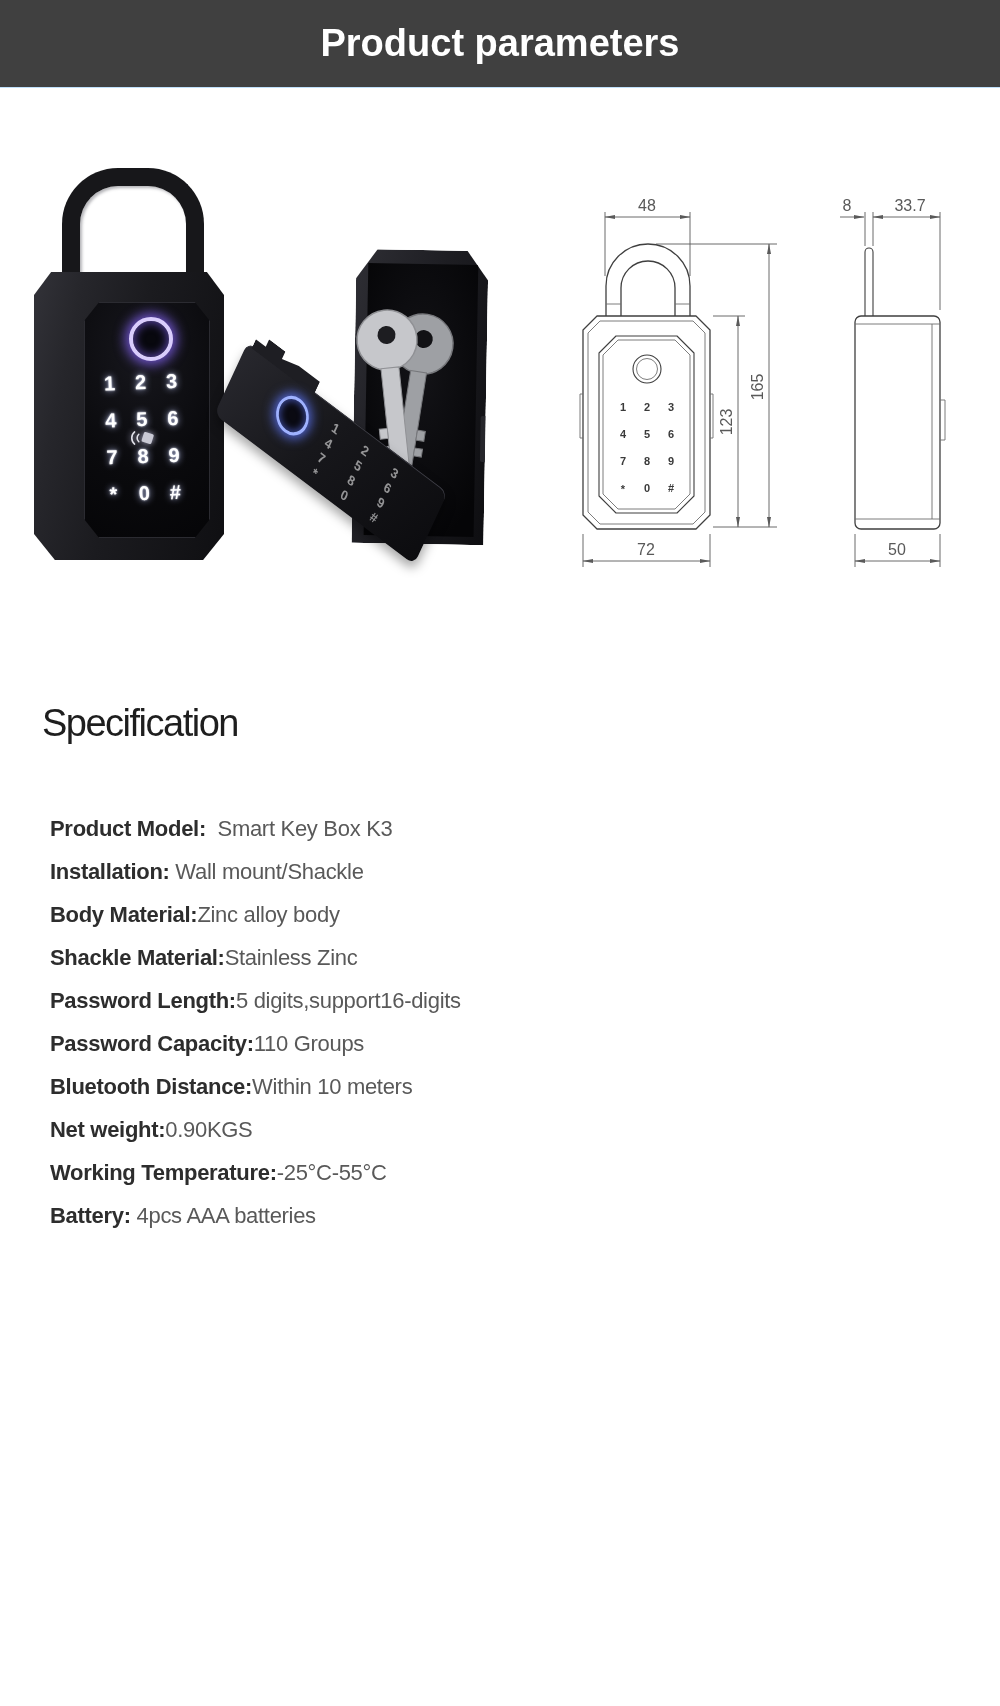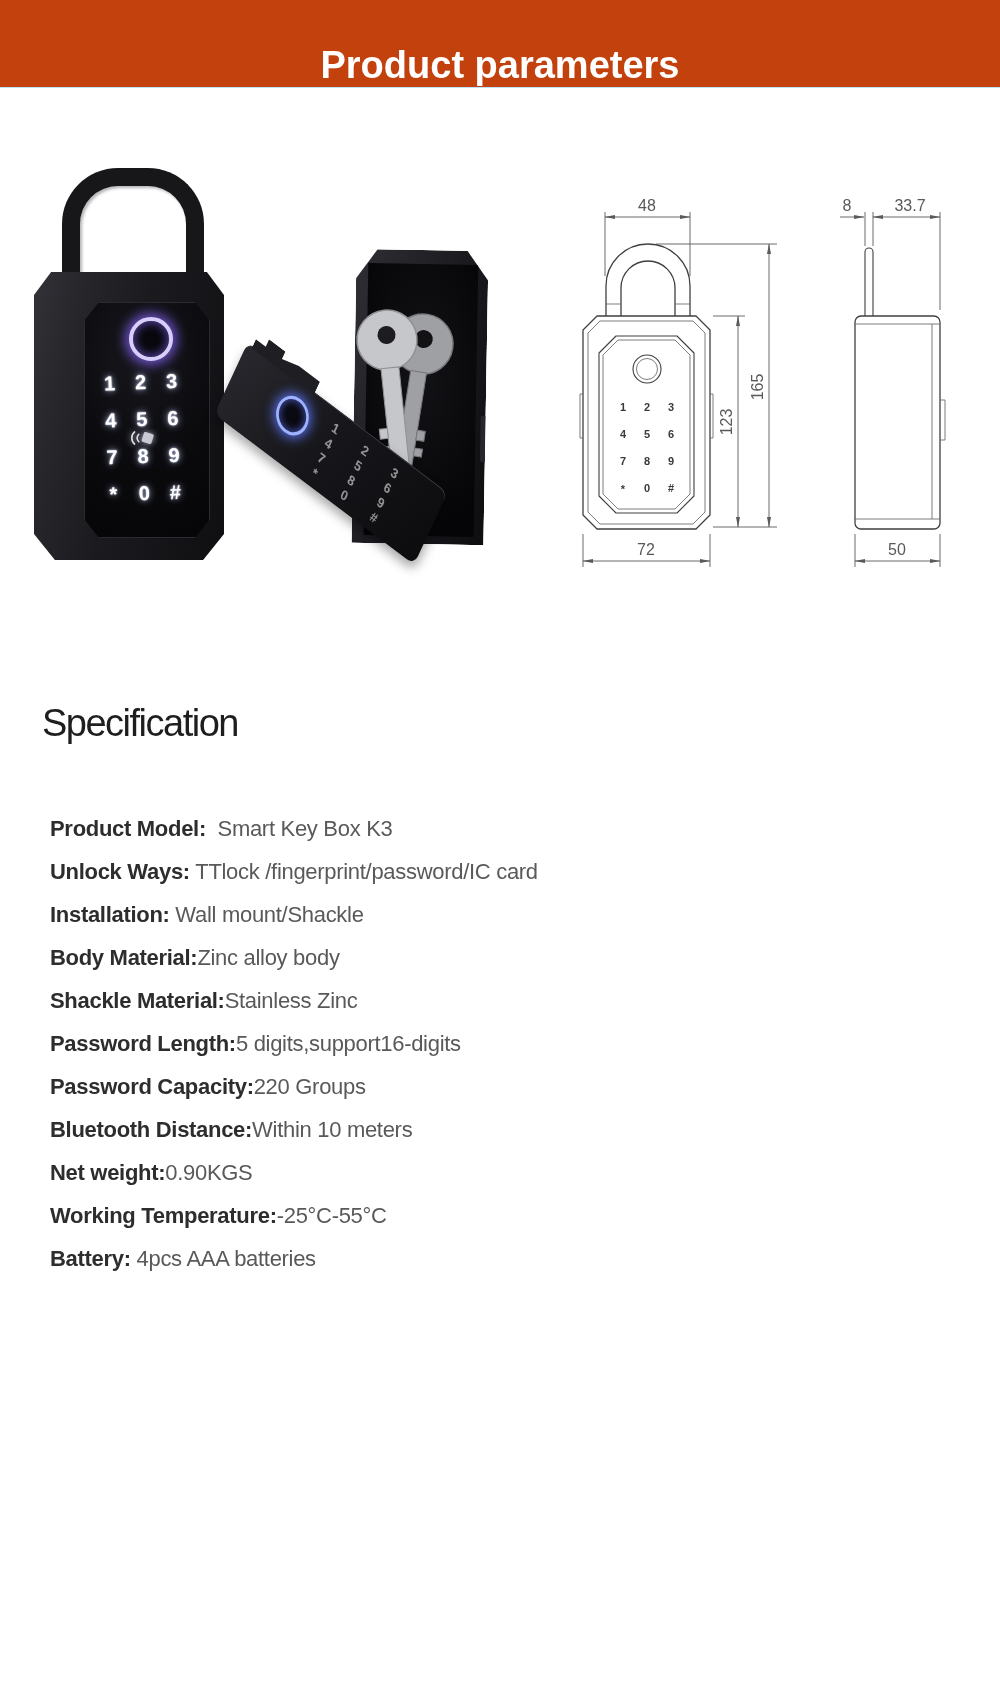--- a/index.html
+++ b/index.html
@@ -1,21 +1,21 @@
 <!DOCTYPE html>
 <html><head>
 <meta charset="utf-8">
 <style>
   html,body{margin:0;padding:0;background:#fff;}
   #page{position:relative;width:1000px;height:1706px;margin:0 auto;background:#ffffff;
         overflow:hidden;font-family:"Liberation Sans",sans-serif;}
 
   
-  .header{position:absolute;left:0;top:0;width:1000px;height:87px;background:#c2410c;
-          border-bottom:1px solid #bfe0fb;display:flex;align-items:flex-end;justify-content:center;}
+  .header{position:absolute;left:0;top:0;width:1000px;height:87px;background:#404040;
+          border-bottom:1px solid #bfe0fb;display:flex;align-items:center;justify-content:center;}
   .header h1{margin:0;color:#fff;font-size:38px;font-weight:bold;letter-spacing:0;}
 
   
   .photo-closed{position:absolute;left:18px;top:158px;width:222px;height:420px;}
   .shackle{position:absolute;left:44px;top:10px;width:106px;height:132px;
            border:18px solid #17171a;border-bottom:none;border-radius:56px 56px 0 0;
            box-shadow:inset 2px 2px 3px rgba(90,90,100,.45);}
   .box-body{position:absolute;left:16px;top:114px;width:190px;height:288px;
             background:linear-gradient(102deg,#323238 0%,#26262b 20%,#1b1b1f 48%,#0f0f12 100%);
             clip-path:polygon(9% 0,91% 0,100% 8%,100% 91%,89% 100%,11% 100%,0 91%,0 8%);}
@@ -229,25 +229,24 @@
       <line class="dim" x1="335" y1="364" x2="335" y2="397"></line>
       <line class="dim" x1="420" y1="364" x2="420" y2="397"></line>
       <line class="dim" x1="335" y1="391" x2="420" y2="391" marker-start="url(#arr)" marker-end="url(#arr)"></line>
       <text class="dimt" x="377" y="385" text-anchor="middle">50</text>
     </g>
   </svg>
 
   <h2 class="spec-heading">Specification</h2>
   <div class="spec-list">
       <div class="spec-row"><span class="spec-label">Product Model:</span><span class="spec-value">  Smart Key Box K3</span></div>
-      <div class="spec-row"><span class="spec-label">Unlock Ways:</span><span class="spec-value"> TTlock /fingerprint/password/IC card</span></div>
       <div class="spec-row"><span class="spec-label">Installation:</span><span class="spec-value"> Wall mount/Shackle</span></div>
       <div class="spec-row"><span class="spec-label">Body Material:</span><span class="spec-value">Zinc alloy body</span></div>
       <div class="spec-row"><span class="spec-label">Shackle Material:</span><span class="spec-value">Stainless Zinc</span></div>
       <div class="spec-row"><span class="spec-label">Password Length:</span><span class="spec-value">5 digits,support16-digits</span></div>
-      <div class="spec-row"><span class="spec-label">Password Capacity:</span><span class="spec-value">220 Groups</span></div>
+      <div class="spec-row"><span class="spec-label">Password Capacity:</span><span class="spec-value">110 Groups</span></div>
       <div class="spec-row"><span class="spec-label">Bluetooth Distance:</span><span class="spec-value">Within 10 meters</span></div>
       <div class="spec-row"><span class="spec-label">Net weight:</span><span class="spec-value">0.90KGS</span></div>
       <div class="spec-row"><span class="spec-label">Working Temperature:</span><span class="spec-value">-25°C-55°C</span></div>
       <div class="spec-row"><span class="spec-label">Battery:</span><span class="spec-value"> 4pcs AAA batteries</span></div>
     </div>
 
 </div>
 
 </body></html>

